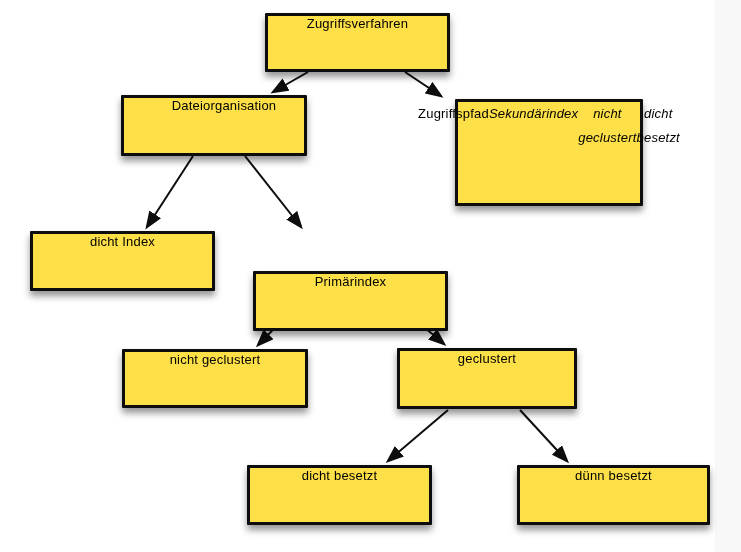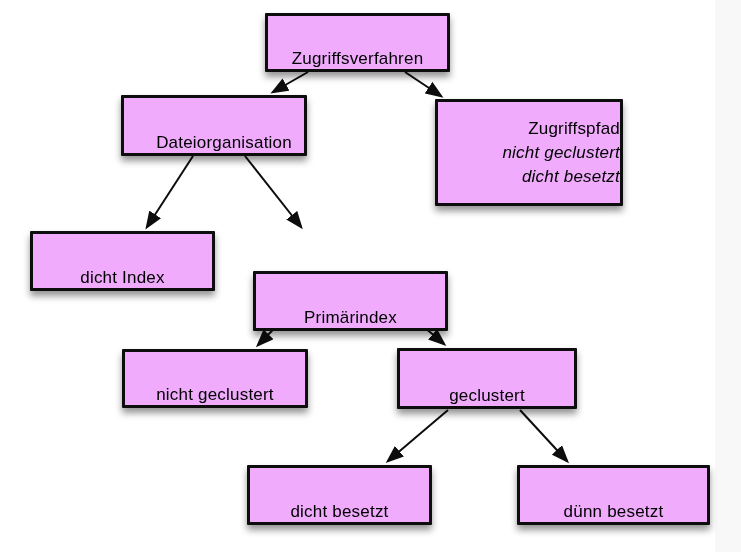--- a/index.html
+++ b/index.html
@@ -27,35 +27,35 @@
     position: absolute;
     top: 0;
     left: 0;
     width: 741px;
     height: 552px;
     pointer-events: none;
   }
   .node {
     position: absolute;
     box-sizing: border-box;
-    background: #f0abfc;
+    background: #fde047;
     border: 3px solid #0d0d0d;
     border-radius: 1px;
     box-shadow: 0 5px 7px rgba(0,0,0,0.42);
     display: flex;
-    align-items: flex-end;
+    align-items: flex-start;
     justify-content: center;
     text-align: center;
     color: #000000;
-    font-size: 17px;
+    font-size: 13px;
     letter-spacing: 0.2px;
   }
   .node.multiline {
-    flex-direction: column;
     line-height: 24px;
+    margin-left: 20px;
   }
   .node .line-italic {
     font-style: italic;
   }
   
   #n-zugriffsverfahren { left: 265px; top: 13px;  width: 185px; height: 59px; }
   #n-dateiorganisation { left: 121px; top: 95px;  width: 186px; height: 61px; padding-left: 20px; }
   #n-zugriffspfad      { left: 435px; top: 99px;  width: 188px; height: 107px; }
   #n-ohne-index        { left: 30px;  top: 231px; width: 185px; height: 60px; }
   #n-primaerindex      { left: 253px; top: 231px; width: 195px; height: 60px; margin-top: 40px; }
@@ -90,20 +90,21 @@
   <div class="node" id="n-zugriffsverfahren">
     <span>Zugriffsverfahren</span>
   </div>
 
   <div class="node" id="n-dateiorganisation">
     <span>Dateiorganisation</span>
   </div>
 
   <div class="node multiline" id="n-zugriffspfad">
     <span>Zugriffspfad</span>
+    <span class="line-italic">Sekundärindex</span>
     <span class="line-italic">nicht geclustert</span>
     <span class="line-italic">dicht besetzt</span>
   </div>
 
   <div class="node" id="n-ohne-index">
     <span>dicht Index</span>
   </div>
 
   <div class="node" id="n-primaerindex">
     <span>Primärindex</span>

